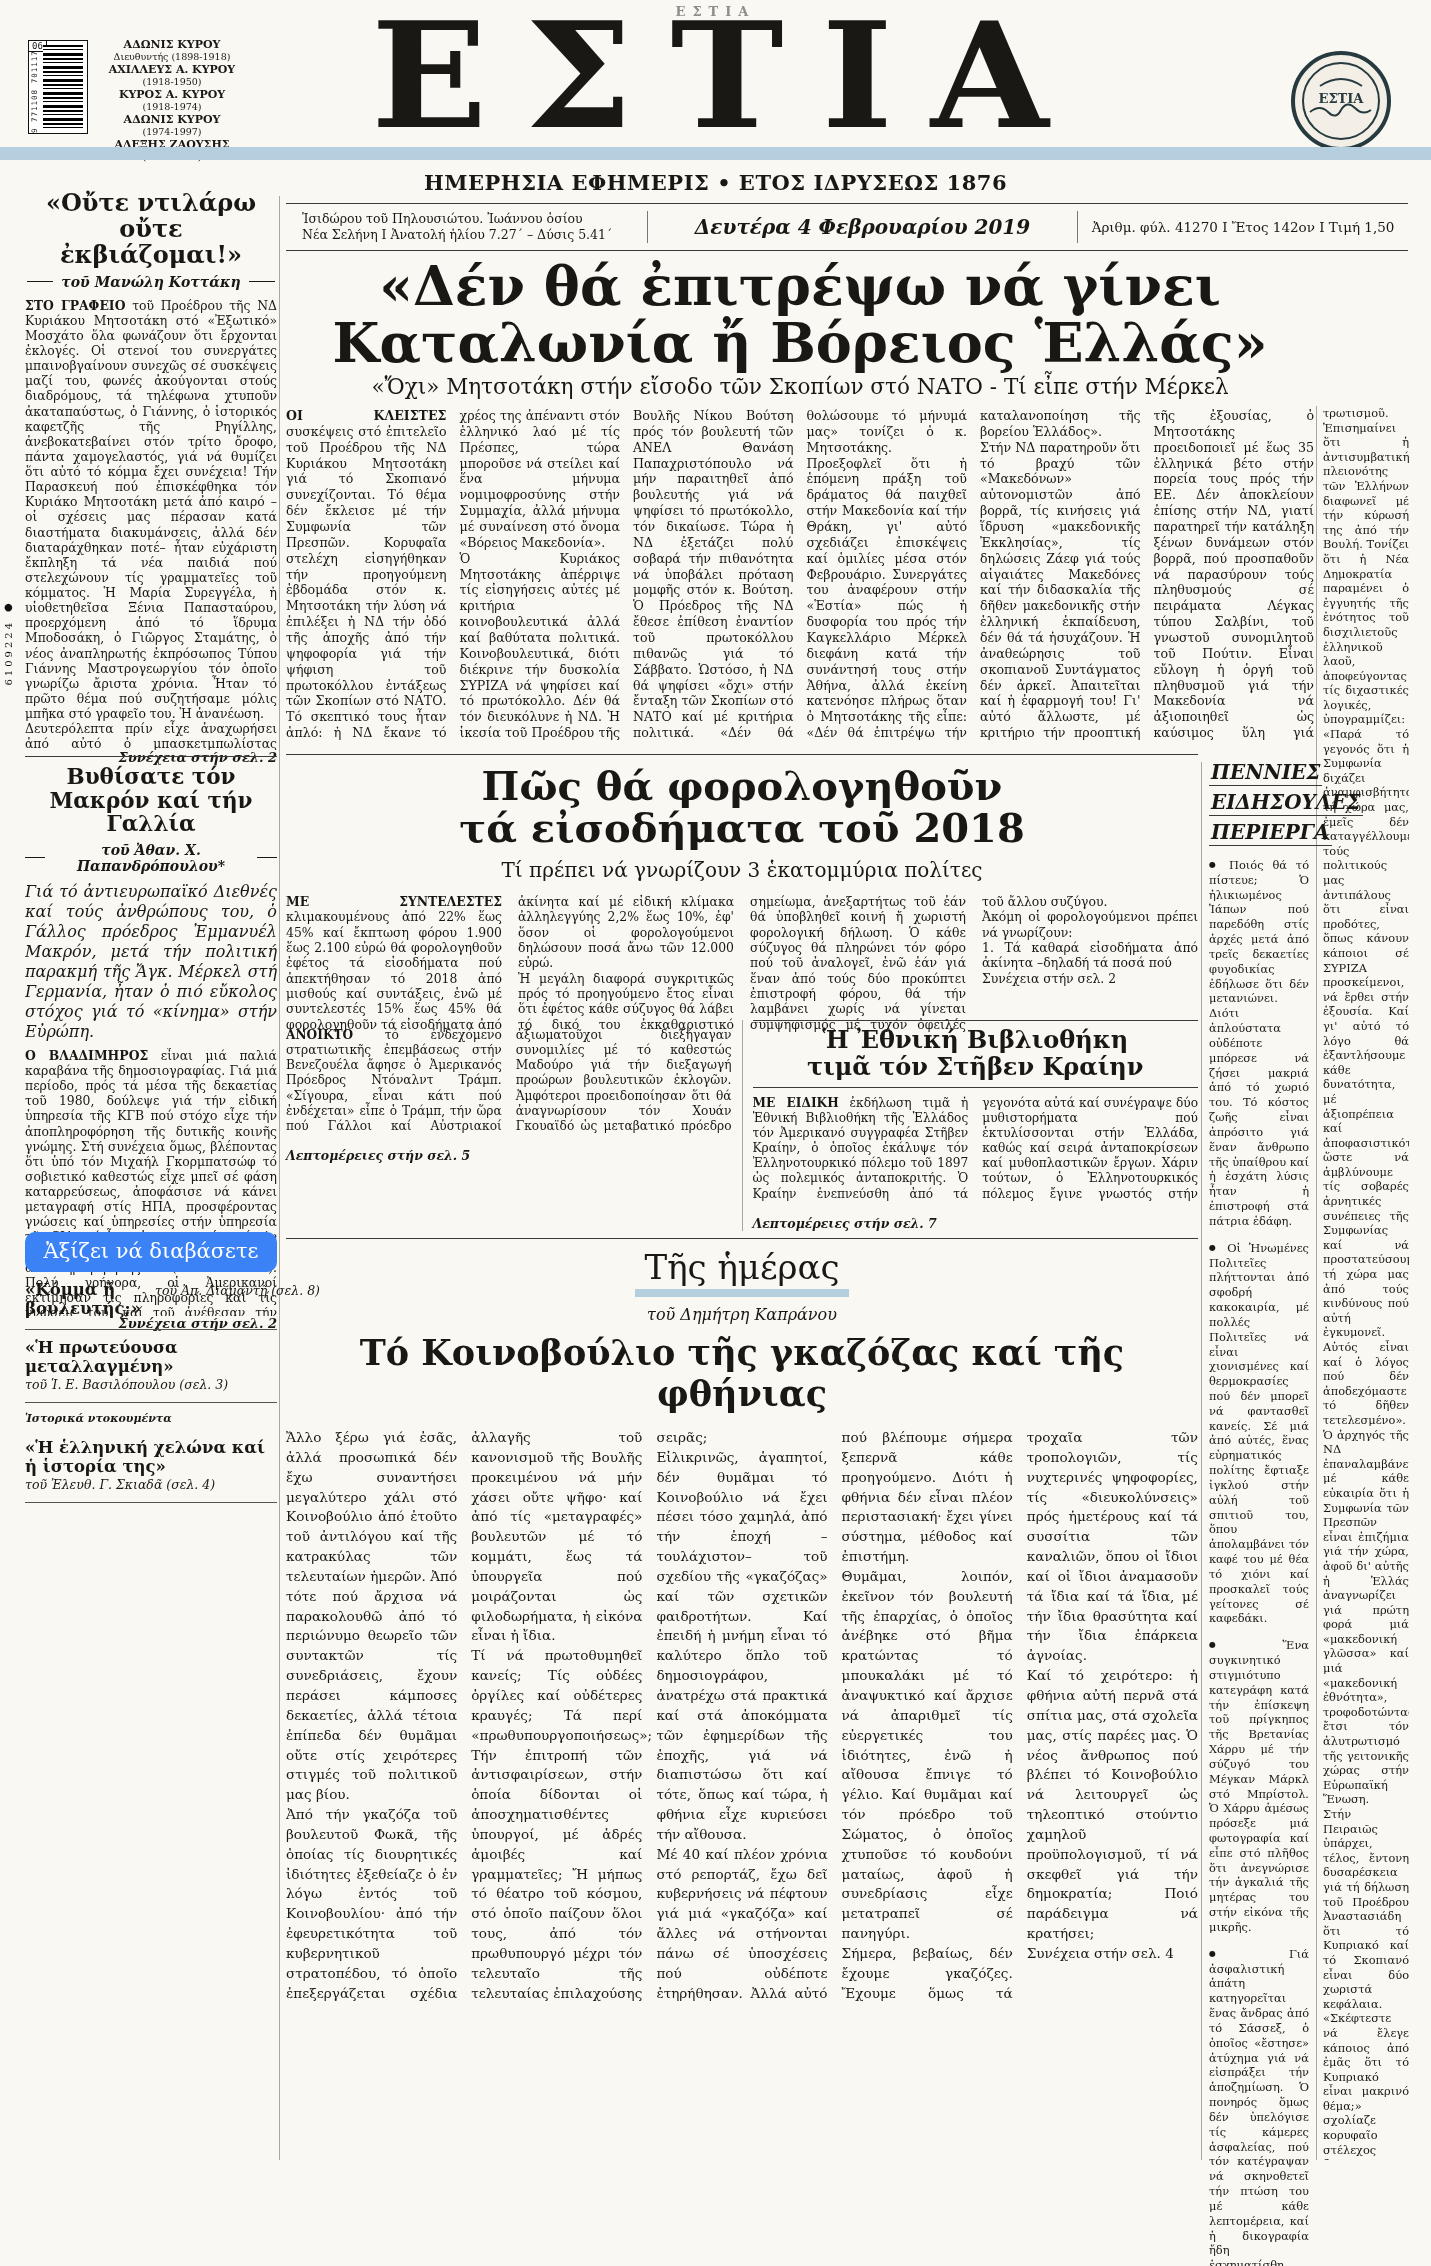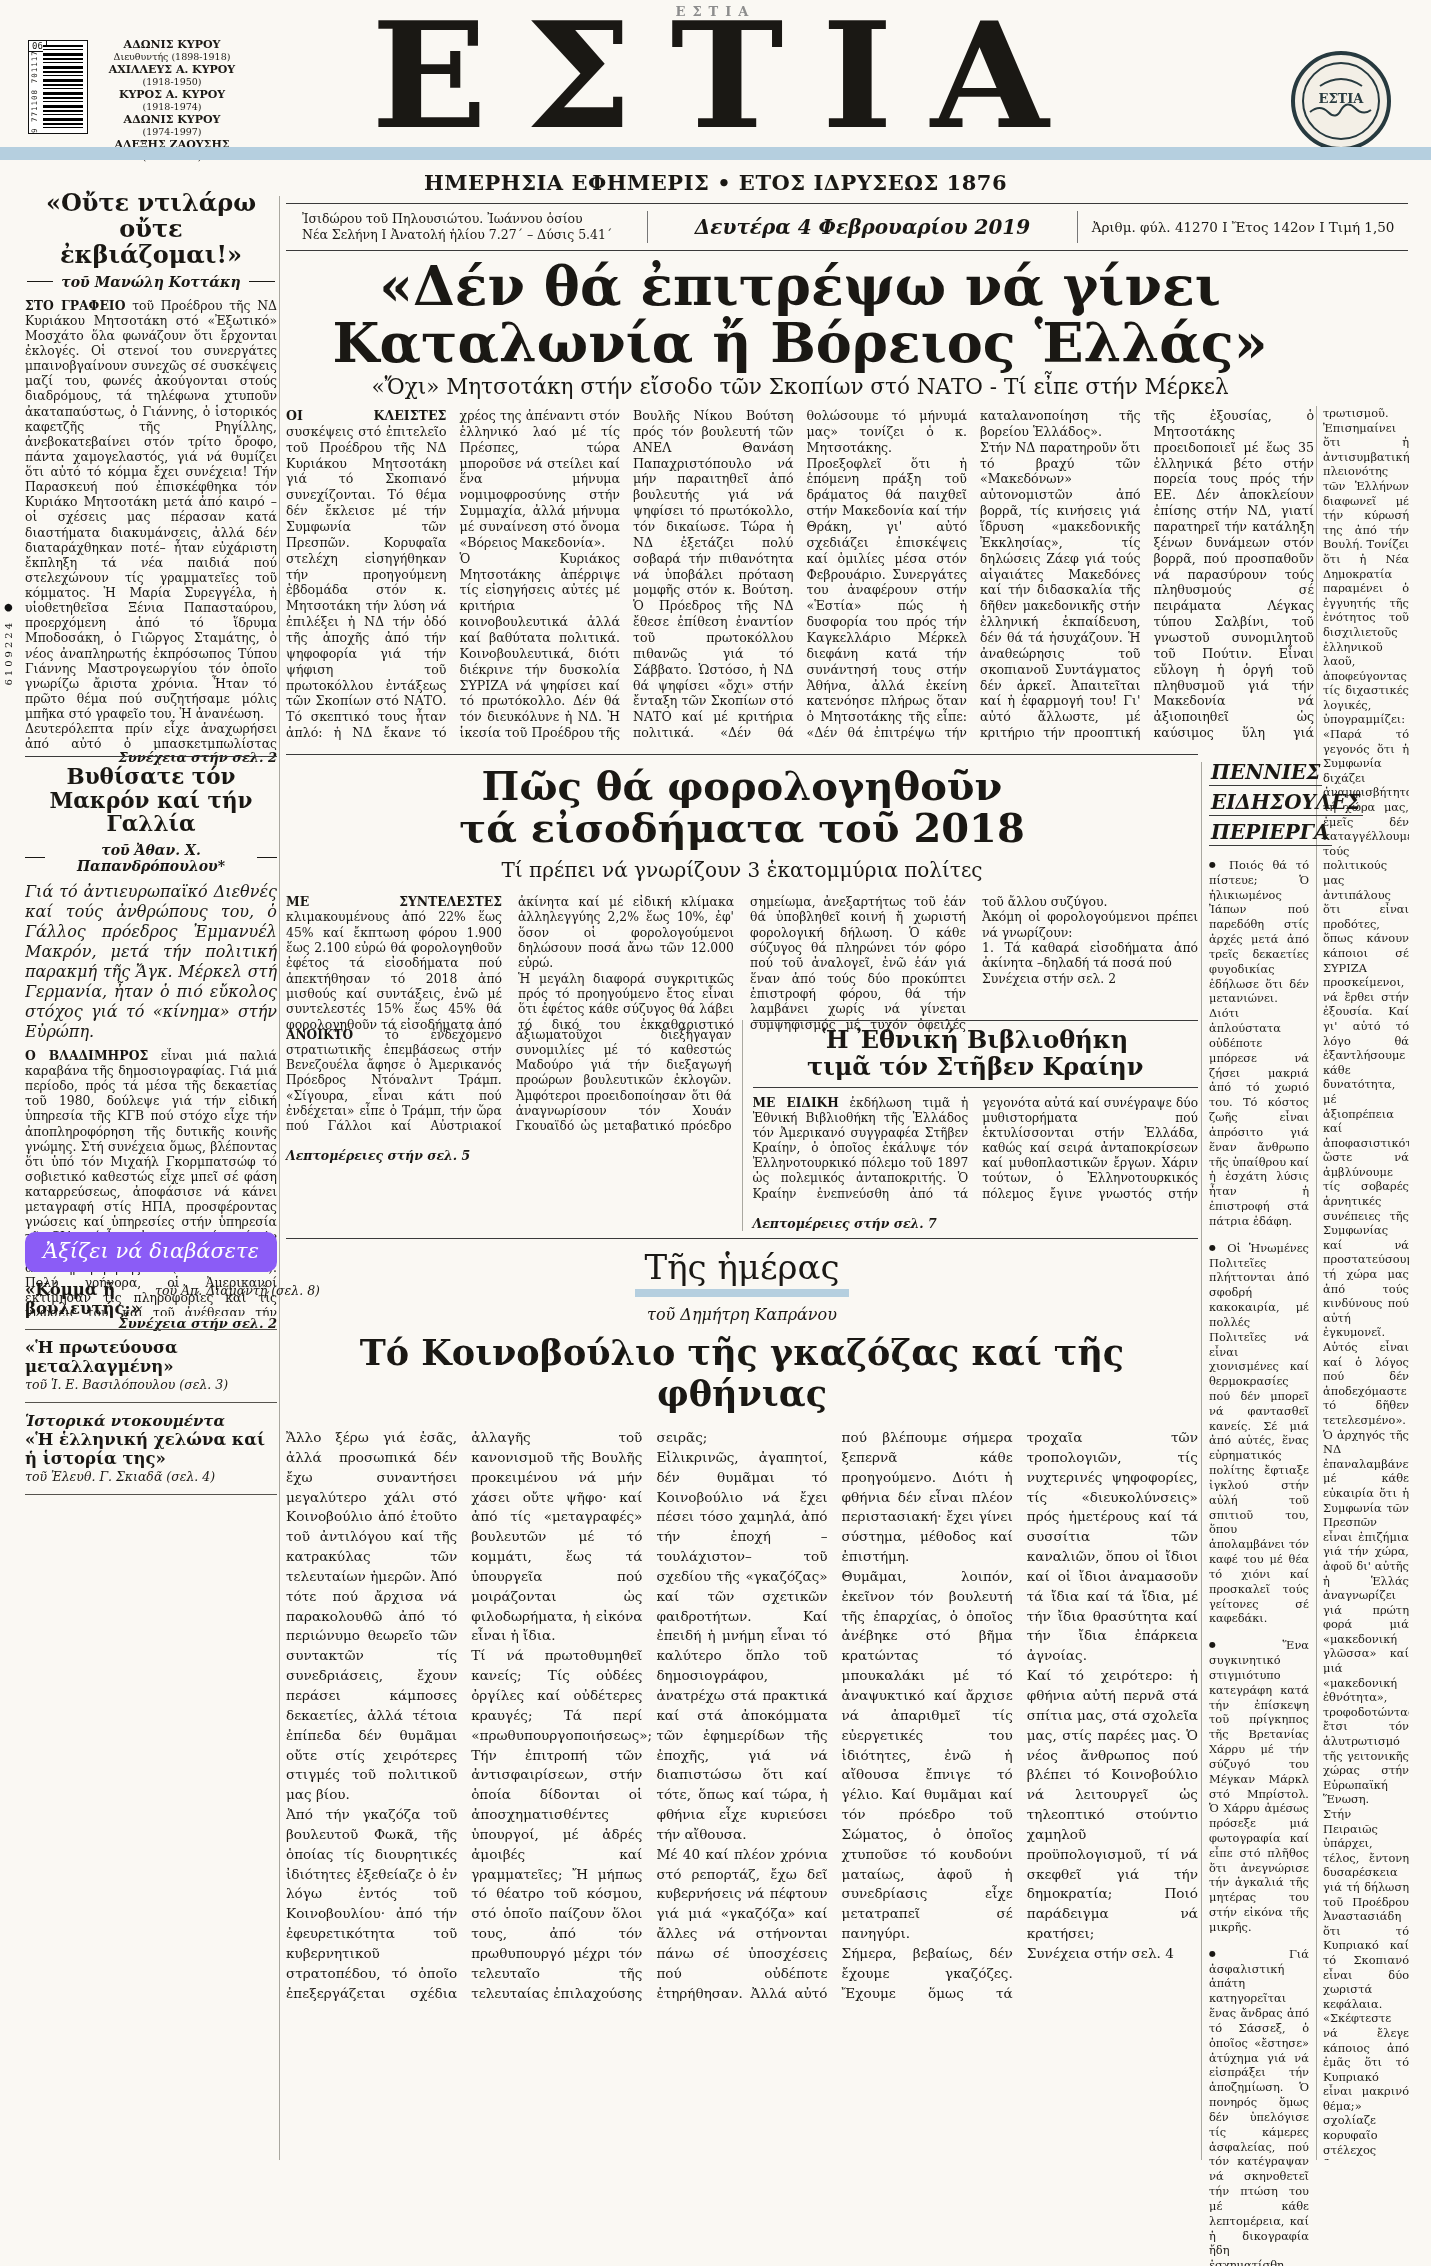--- a/index.html
+++ b/index.html
@@ -54,27 +54,27 @@
   .byline-row .dash{height:1px;width:26px;background:#1a1814;}
   .byline{font-style:italic;font-weight:bold;font-size:14px;text-align:center;}
   .kott-body{height:452px;font-size:12.4px;line-height:1.22;}
 
   .makron{left:25px;top:756px;width:252px;border-top:1px solid #3a3a3a;padding-top:8px;}
   .makron-title{font-size:21.5px;font-weight:bold;text-align:center;line-height:1.1;}
   .makron-lead{font-style:italic;font-size:16px;line-height:1.25;margin-bottom:6px;}
   .makron-body{height:268px;font-size:12.4px;line-height:1.22;}
 
   .worth{left:25px;top:1232px;width:252px;}
-  .worth-banner{background:#8b5cf6;color:#fff;font-style:italic;font-size:21px;
+  .worth-banner{background:#3b82f6;color:#fff;font-size:21px;
     text-align:center;border-radius:10px;padding:7px 0 9px;}
   .wr-item{padding:9px 0 10px;border-bottom:1px solid #55534d;}
   .wr-line{display:flex;justify-content:space-between;align-items:baseline;gap:14px;}
   .wr-title{font-weight:bold;font-size:16.5px;line-height:1.15;}
   .wr-author{font-style:italic;font-size:12.5px;white-space:nowrap;}
-  .wr-kicker{font-weight:bold;font-style:italic;font-size:15px;margin-bottom:1px;}
+  .wr-kicker{font-weight:bold;font-style:italic;font-size:11px;margin-bottom:14px;}
 
   
   .lead-headline{left:286px;top:258px;width:1028px;text-align:center;
     font-size:54px;font-weight:bold;line-height:1.05;}
   .lead-subhead{left:286px;top:374px;width:1028px;text-align:center;font-size:21.5px;}
   .lead-body{left:286px;top:408px;width:1028px;height:340px;
     column-count:6;column-gap:13px;font-size:12.6px;line-height:1.26;}
 
   
   .tax{left:286px;top:754px;width:912px;border-top:1px solid #3a3a3a;padding-top:10px;}

